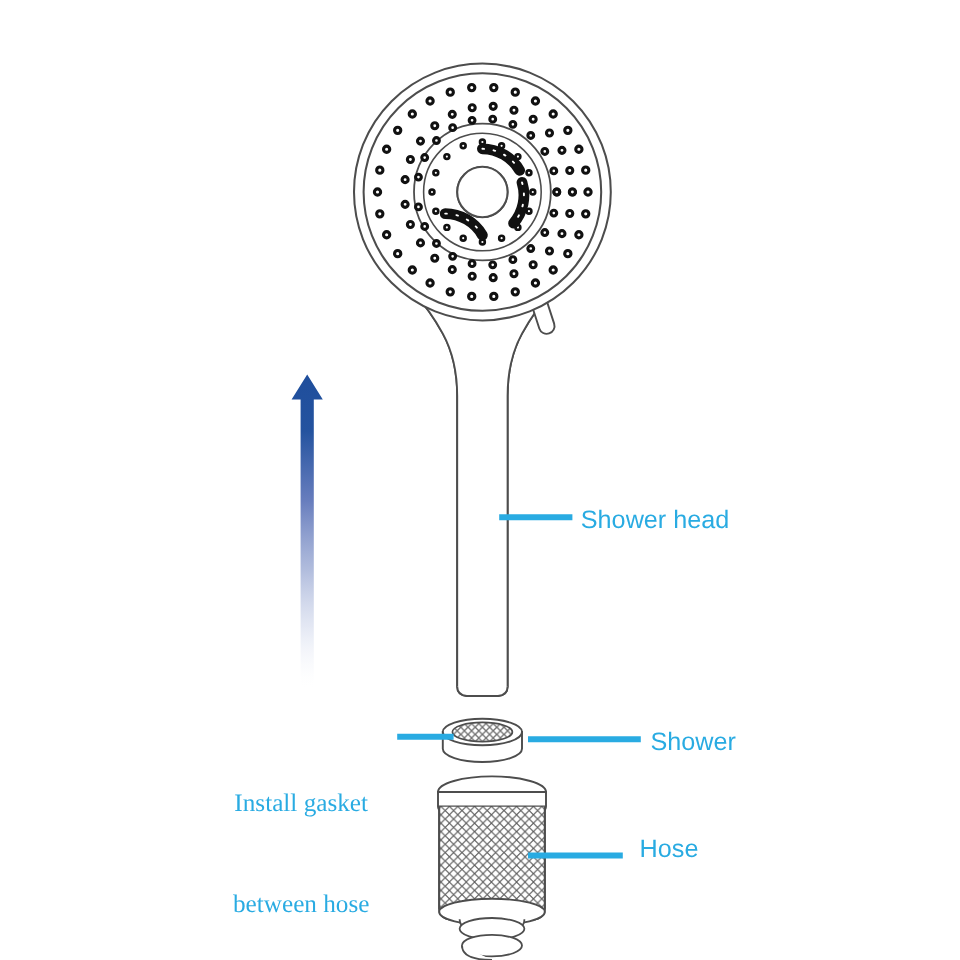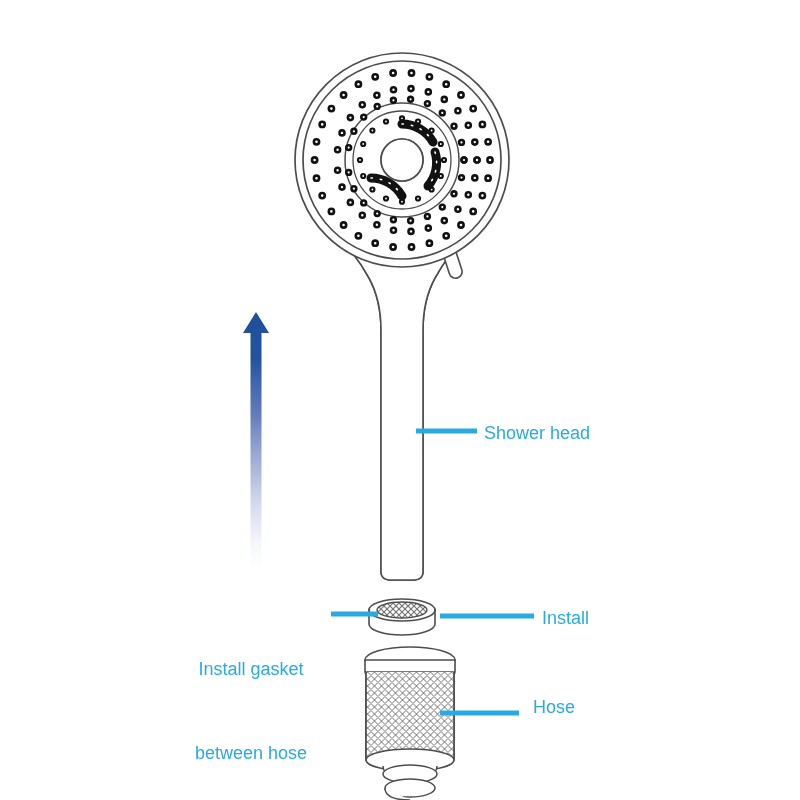--- a/index.html
+++ b/index.html
@@ -25,21 +25,21 @@
     top: 0;
     left: 0;
     width: 800px;
     height: 800px;
     display: block;
   }
   .label-text {
     position: absolute;
     color: #29abe2;
     font-family: "Liberation Sans", sans-serif;
-    font-size: 18px;
+    font-size: 21px;
     line-height: 27px;
     white-space: pre;
     letter-spacing: 0px;
   }
   #label-shower-head {
     left: 484px;
     top: 420px;
   }
   #label-gasket {
     left: 542px;
@@ -51,20 +51,21 @@
   }
   #label-install-gasket {
     left: 176px;
     top: 599px;
     width: 150px;
     text-align: center;
     line-height: 28px;
   }
   .lbl-line {
     display: block;
+    font-family: Liberation Serif, serif;
   }
 </style>
 </head>
 <body>
 
 <div id="diagram-root">
 
   <svg id="diagram-svg" viewBox="0 0 800 800" xmlns="http://www.w3.org/2000/svg">
     <defs>
       <linearGradient id="arrowGrad" x1="0" y1="0" x2="0" y2="1">
@@ -297,21 +298,21 @@
       <line x1="440" y1="616" x2="534" y2="616"></line>
 
       <line x1="440" y1="713" x2="519" y2="713"></line>
 
       <line x1="331" y1="614" x2="378" y2="614"></line>
     </g>
   </svg>
 
   <div class="label-text" id="label-shower-head">Shower head</div>
 
-  <div class="label-text" id="label-gasket">Install</div>
+  <div class="label-text" id="label-gasket">Shower</div>
 
   <div class="label-text" id="label-hose">Hose</div>
 
   <div class="label-text" id="label-install-gasket">
     <span class="lbl-line">Install gasket</span>
     <span class="lbl-line">between hose</span>
     
   </div>
 
 </div>

